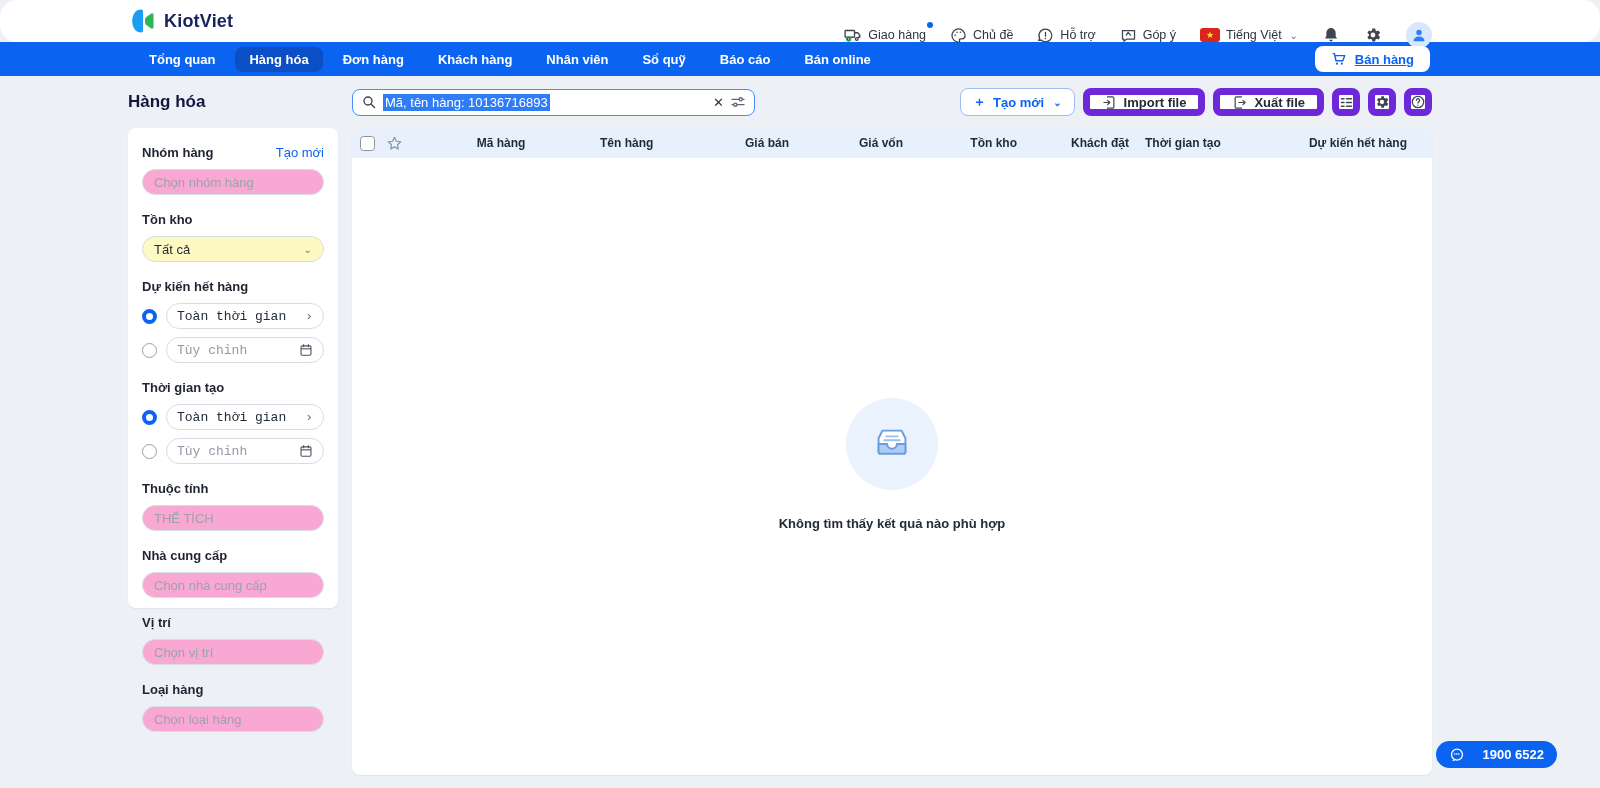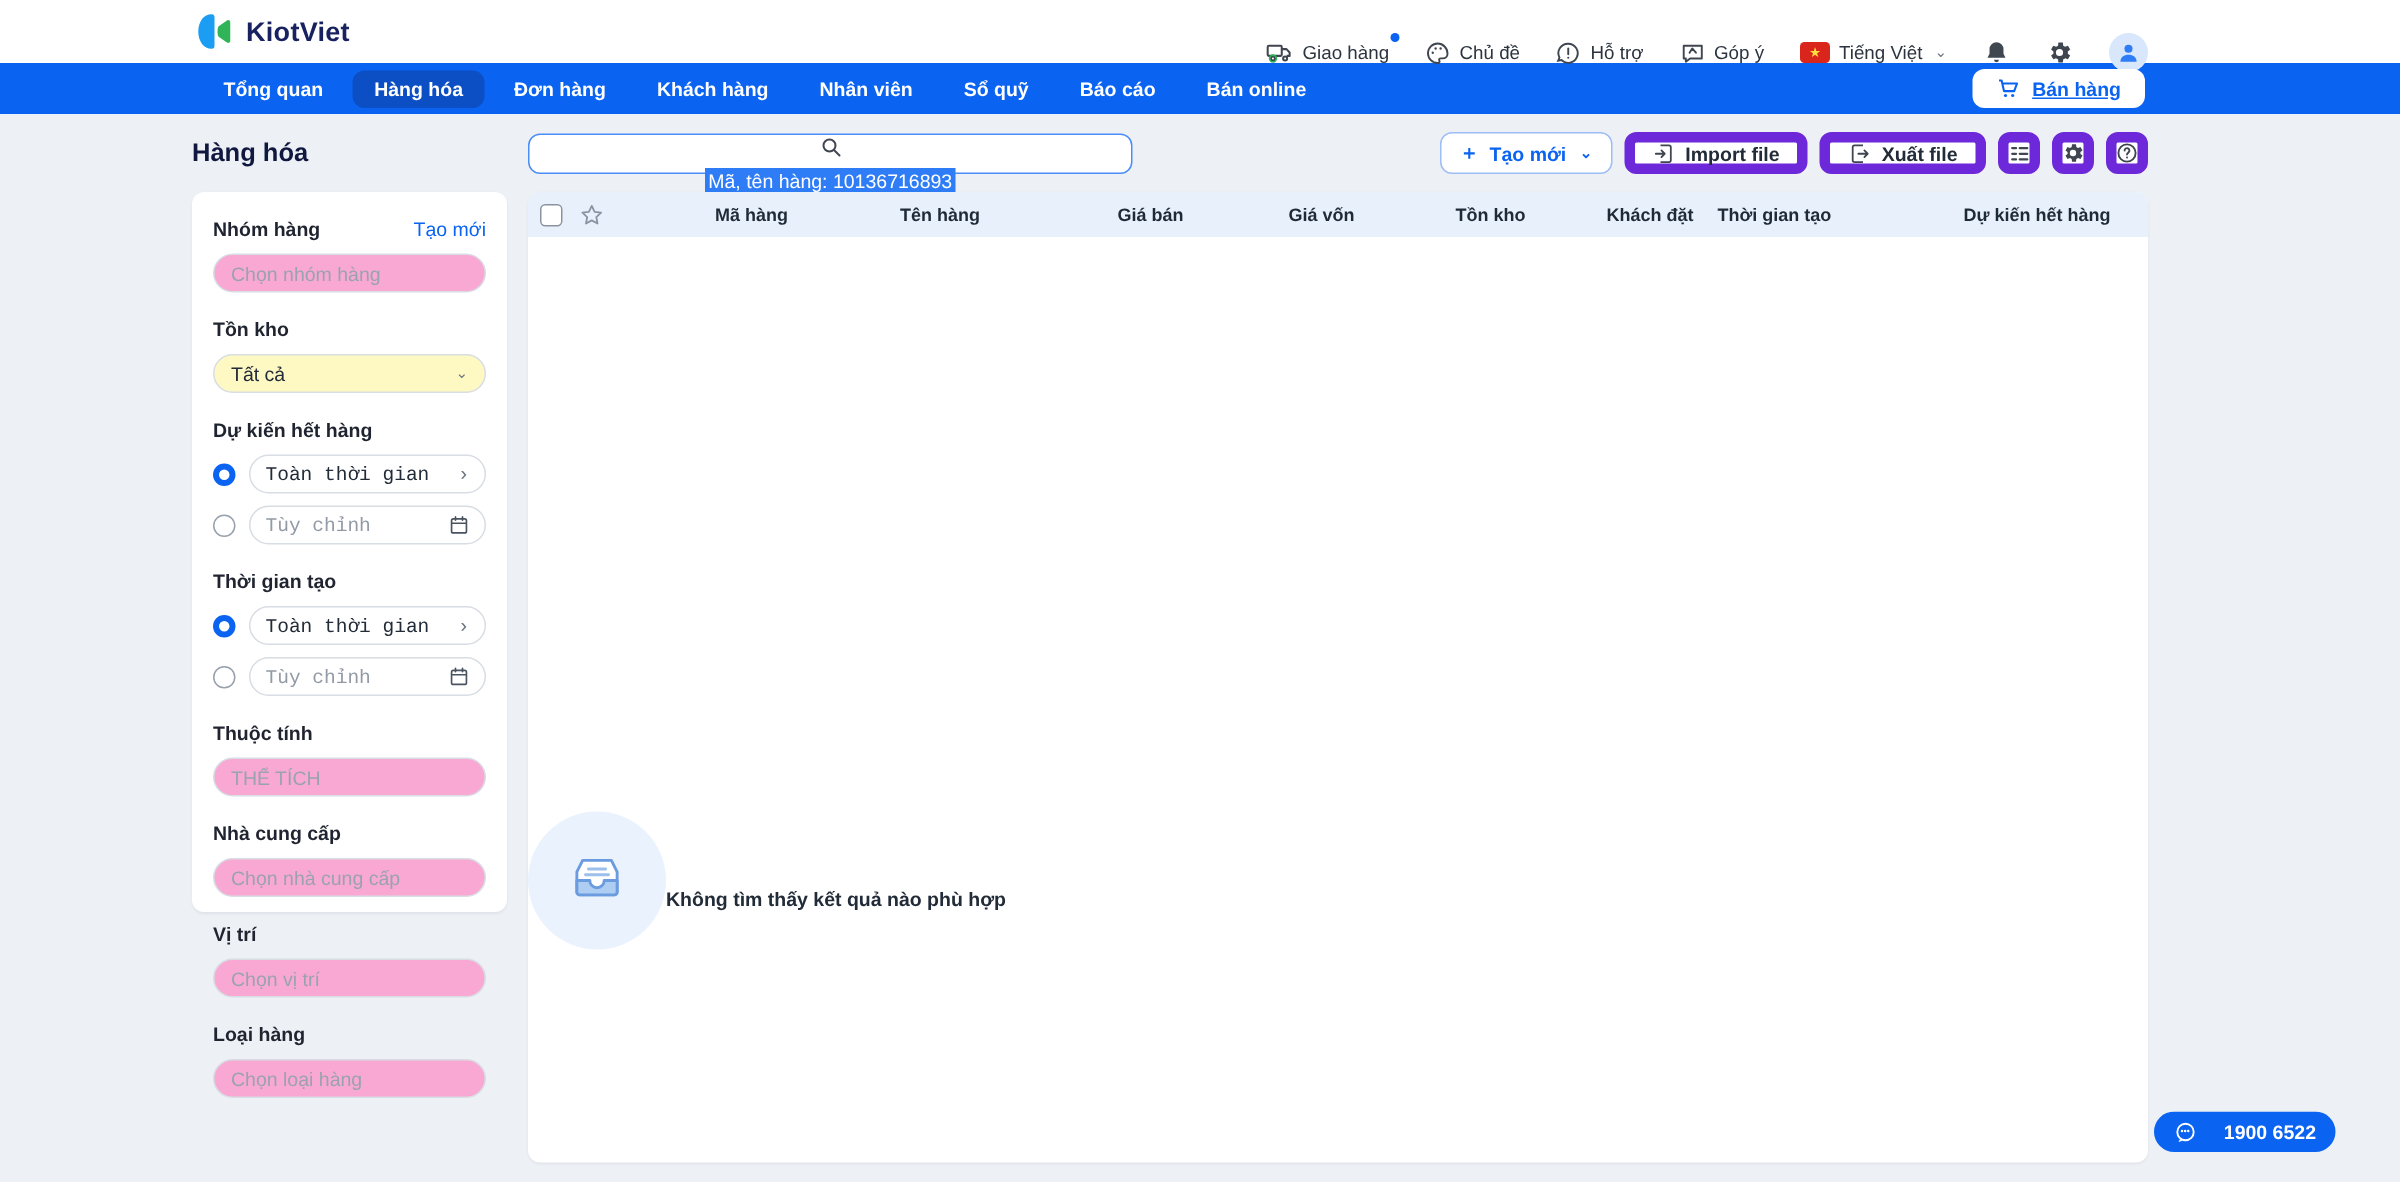--- a/index.html
+++ b/index.html
@@ -1,21 +1,21 @@
 <!DOCTYPE html>
 <html><head>
 <meta charset="utf-8">
 <style>
   * { margin:0; padding:0; box-sizing:border-box; }
   html,body { width:1600px; height:788px; overflow:hidden; }
   body { font-family:"Liberation Sans", sans-serif; background:#edf0f5; color:#222b38; }
   svg { display:block; }
 
   
-  .topbar { height:42px; background:#ffffff; display:flex; align-items:center; justify-content:space-between; padding:0 168px 0 130px; }
+  .topbar { height:42px; background:#ffffff; display:flex; align-items:center; justify-content:space-between; padding:0 168px 0 130px;border-radius:17px; }
   .brand { display:flex; align-items:center; gap:8px; }
   .brand-name { font-size:18px; font-weight:bold; color:#17225e; letter-spacing:.2px; }
   .topbar-right { display:flex; align-items:center; gap:24px;margin-top:28px; }
   .top-link { display:flex; align-items:center; gap:6px; font-size:12.5px; color:#2c3440; cursor:pointer; position:relative; }
   .top-link .ic { color:#3f4650; }
   .notif-dot { position:absolute; top:-4px; right:-7px; width:6px; height:6px; border-radius:50%; background:#0b63f2; }
   .flag { width:20px; height:14px; background:#da251d; border-radius:3px; display:flex; align-items:center; justify-content:center; color:#ffdf3e; font-size:9px; line-height:1; }
   .caret { font-size:10px; color:#6b7480; margin-left:2px; }
   .icon-btn-plain { color:#3f4650; cursor:pointer; }
   .avatar { width:26px; height:26px; border-radius:50%; background:#d8e7fb; display:flex; align-items:center; justify-content:center; cursor:pointer; }
@@ -24,21 +24,21 @@
   .navbar { height:34px; background:#0b63f2; display:flex; align-items:center; justify-content:space-between; padding:0 170px 0 135px; }
   .tabs { display:flex; align-items:center; gap:6px; }
   .tab { color:#ffffff; font-size:13px; font-weight:bold; padding:5px 14px; border-radius:8px; cursor:pointer; white-space:nowrap; }
   .tab.active { background:#0c4ec4; }
   .sell-btn { display:flex; align-items:center; gap:8px; background:#ffffff; color:#0b63f2; font-weight:bold; font-size:13px; border:none; border-radius:8px; padding:5px 16px; cursor:pointer; font-family:inherit;text-decoration:underline; }
 
   
   .content { width:1304px; margin-left:128px; }
   .content-header { height:52px; display:flex; align-items:center; }
   .page-title { width:224px; font-size:17px; font-weight:bold; color:#101840; }
-  .searchbox { width:403px; height:27px; background:#fff; border:1.5px solid #4b8df8; border-radius:8px; display:flex; align-items:center; padding:0 8px; gap:6px;flex-direction:column; }
+  .searchbox { width:403px; height:27px; background:#fff; border:1.5px solid #4b8df8; border-radius:8px; display:flex; align-items:center; padding:0 8px; gap:6px; }
   .searchbox .sel { background:#2f7df6; color:#fff; font-size:13px; padding:1px 2px; white-space:nowrap; }
   .search-clear { margin-left:auto; color:#2c3440; font-size:13px; cursor:pointer; }
   .search-filter { color:#5b6672; cursor:pointer; }
   .toolbar { margin-left:auto; display:flex; align-items:center; gap:8px; }
   .btn { display:flex; align-items:center; gap:7px; height:28px; padding:0 12px; border-radius:8px; border:7px solid #6d28d9; background:#fff; font-size:13px; font-weight:600; color:#222b38; cursor:pointer; font-family:inherit; white-space:nowrap; }
   .btn-primary-outline { border:1px solid #9dbdf6; color:#0b63f2; }
   .btn-icon { width:28px; padding:0; justify-content:center; color:#3f4650; }
 
   
   .content-body { display:flex; gap:14px; align-items:flex-start; }
@@ -62,21 +62,21 @@
   .thead { height:30px; background:#e8f1fb; display:flex; align-items:center; font-size:12px; font-weight:bold; color:#1f2a37; padding:0 25px 0 8px; }
   .col-cb { width:26px; display:flex; align-items:center; }
   .col-star { width:30px; display:flex; align-items:center; color:#8a93a0; }
   .checkbox { width:15px; height:15px; border:1.5px solid #8a93a0; border-radius:3.5px; background:#fff; cursor:pointer; }
   .col-ma { width:170px; text-align:center; }
   .col-ten { flex:1; text-align:left; padding-left:14px; }
   .col-num { width:114px; text-align:right; }
   .col-khach { width:112px; text-align:right; }
   .col-tg { width:128px; text-align:left; padding-left:16px; }
   .col-dk { width:150px; text-align:right; }
-  .tbody { flex:1; display:flex; flex-direction:row; align-items:center; padding-top:240px;text-align:right; }
+  .tbody { flex:1; display:flex; flex-direction:column; align-items:center; padding-top:240px;text-align:right; }
   .empty-circle { width:92px; height:92px; border-radius:50%; background:#e9f2fd; display:flex; align-items:center; justify-content:center; }
   .empty-msg { margin-top:26px; font-size:13px; font-weight:600; color:#222b38; }
 
   
   .support-pill { position:fixed; right:43px; bottom:20px; height:27px; background:#0b63f2; color:#fff; border-radius:13.5px; display:flex; align-items:center; gap:18px; padding:0 13px; font-size:13px; font-weight:bold; cursor:pointer; }
 </style>
 </head>
 <body>
 
 <header class="topbar">

